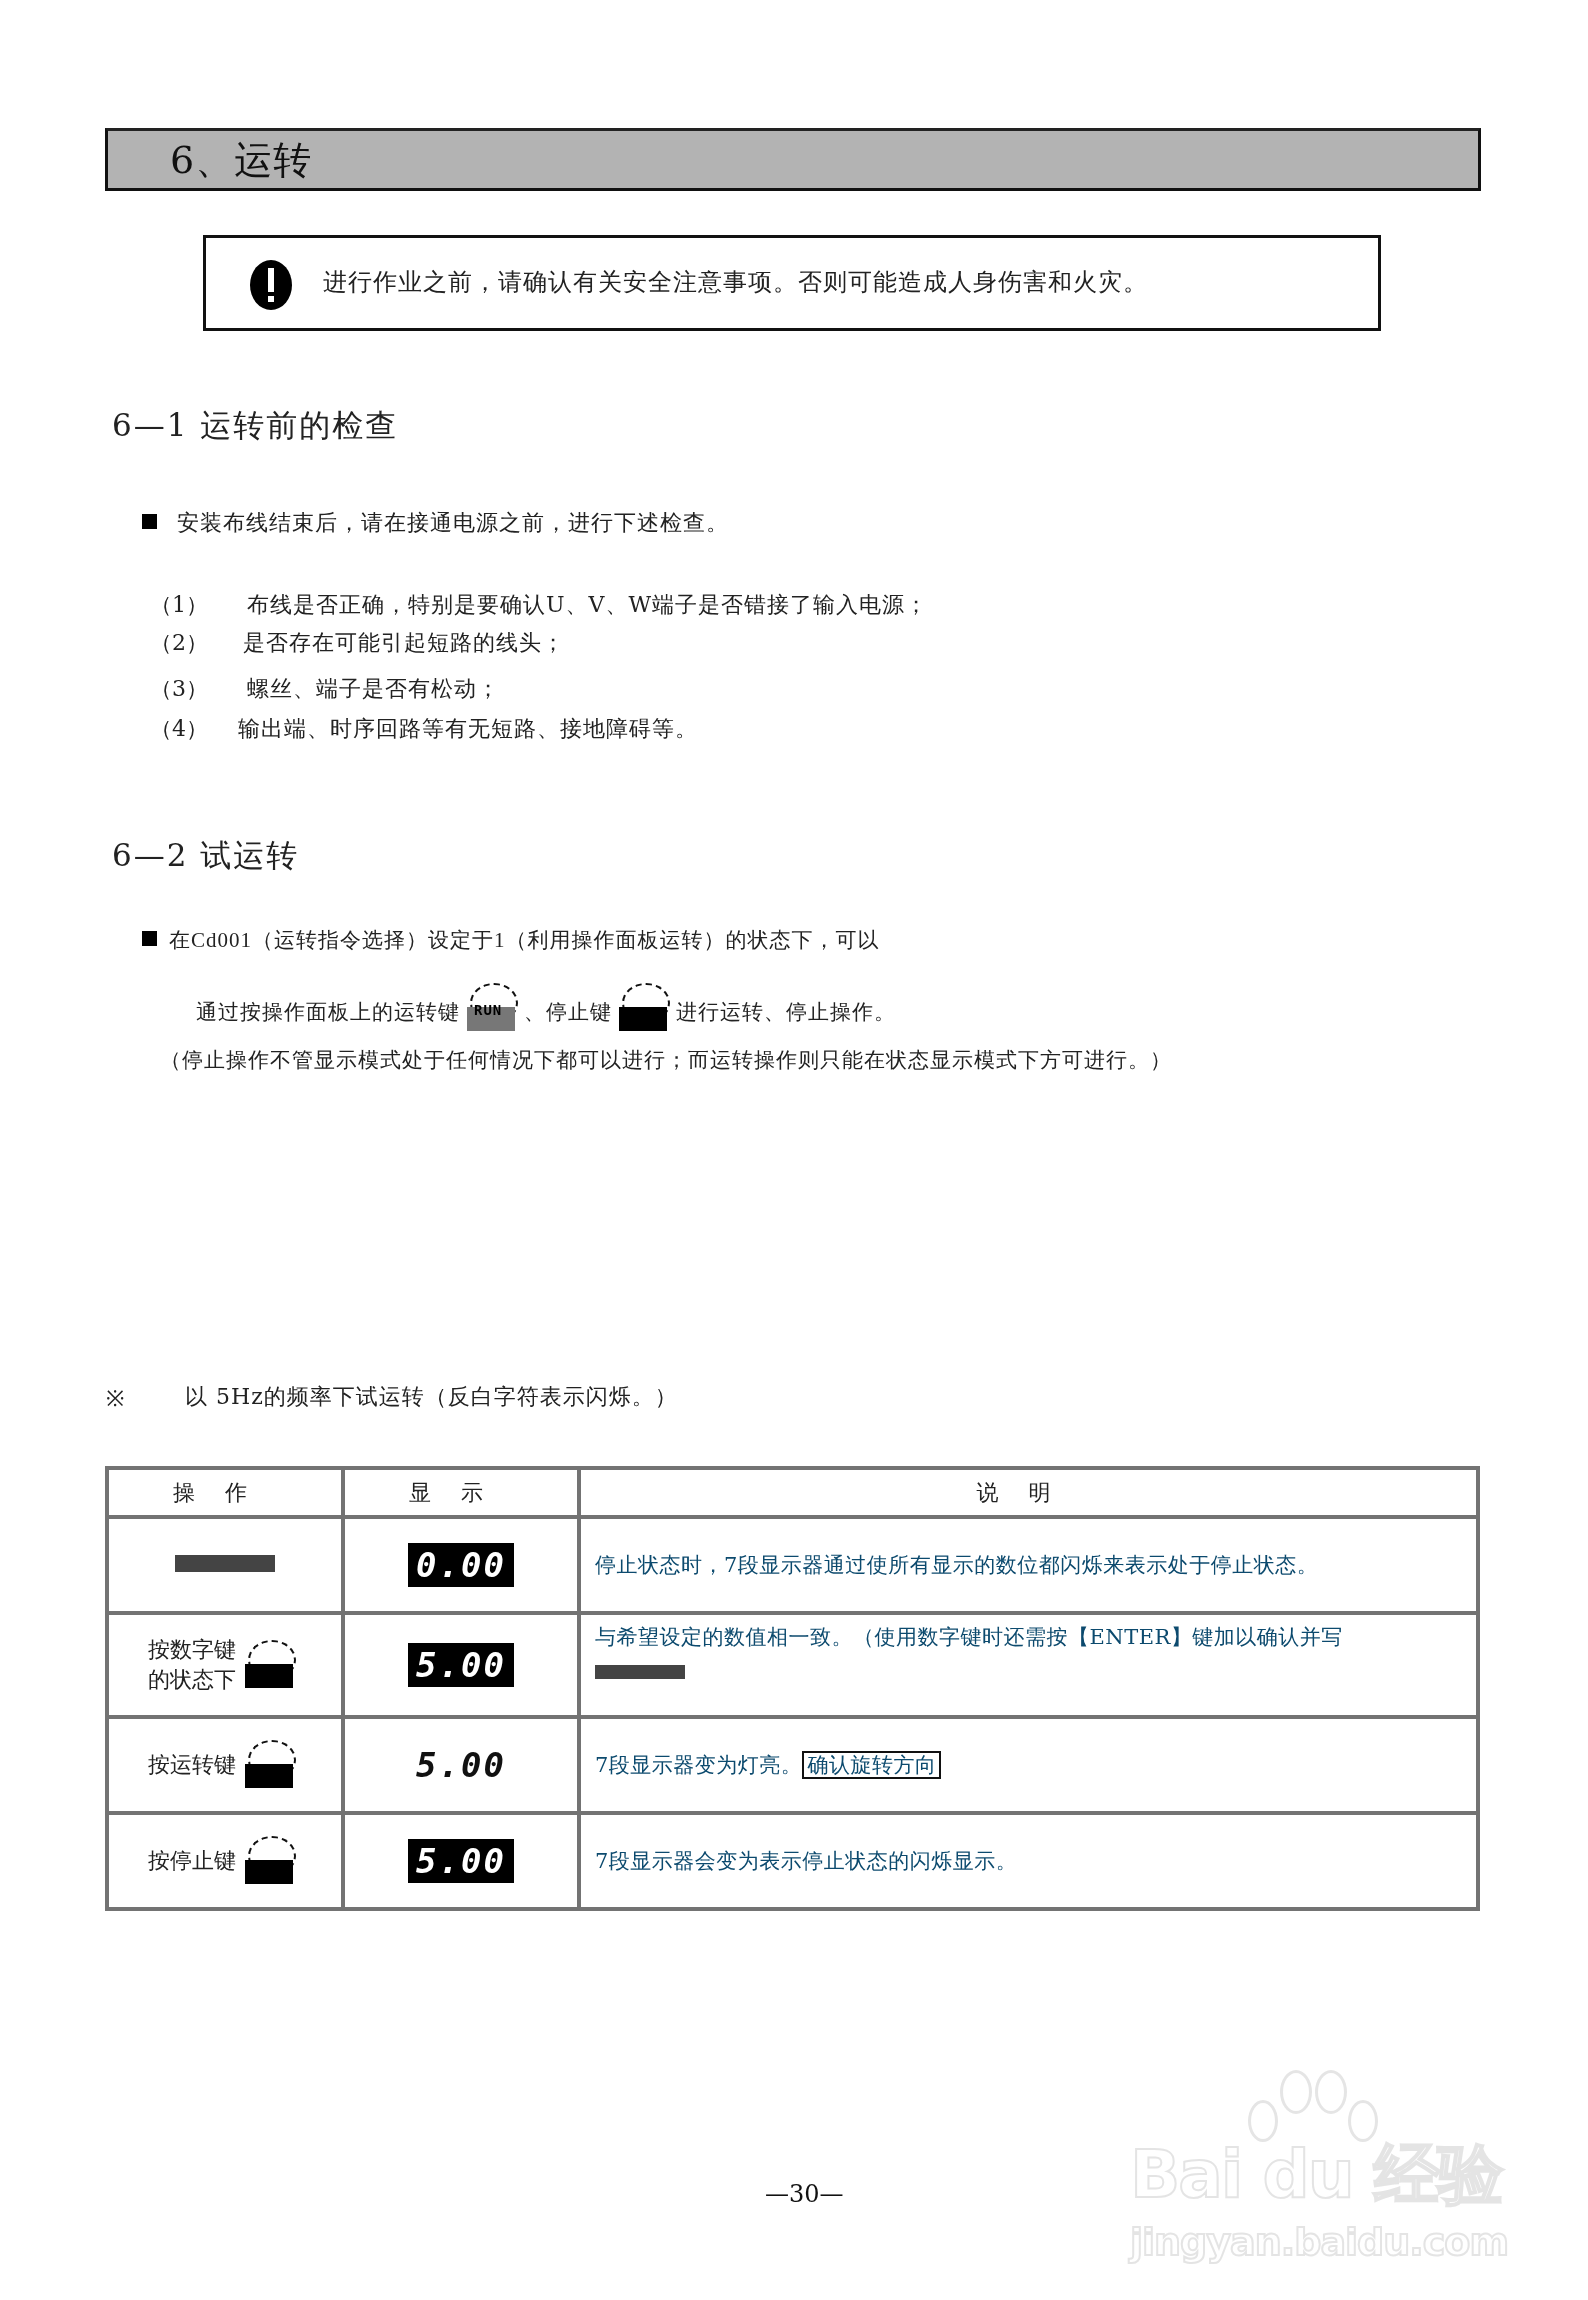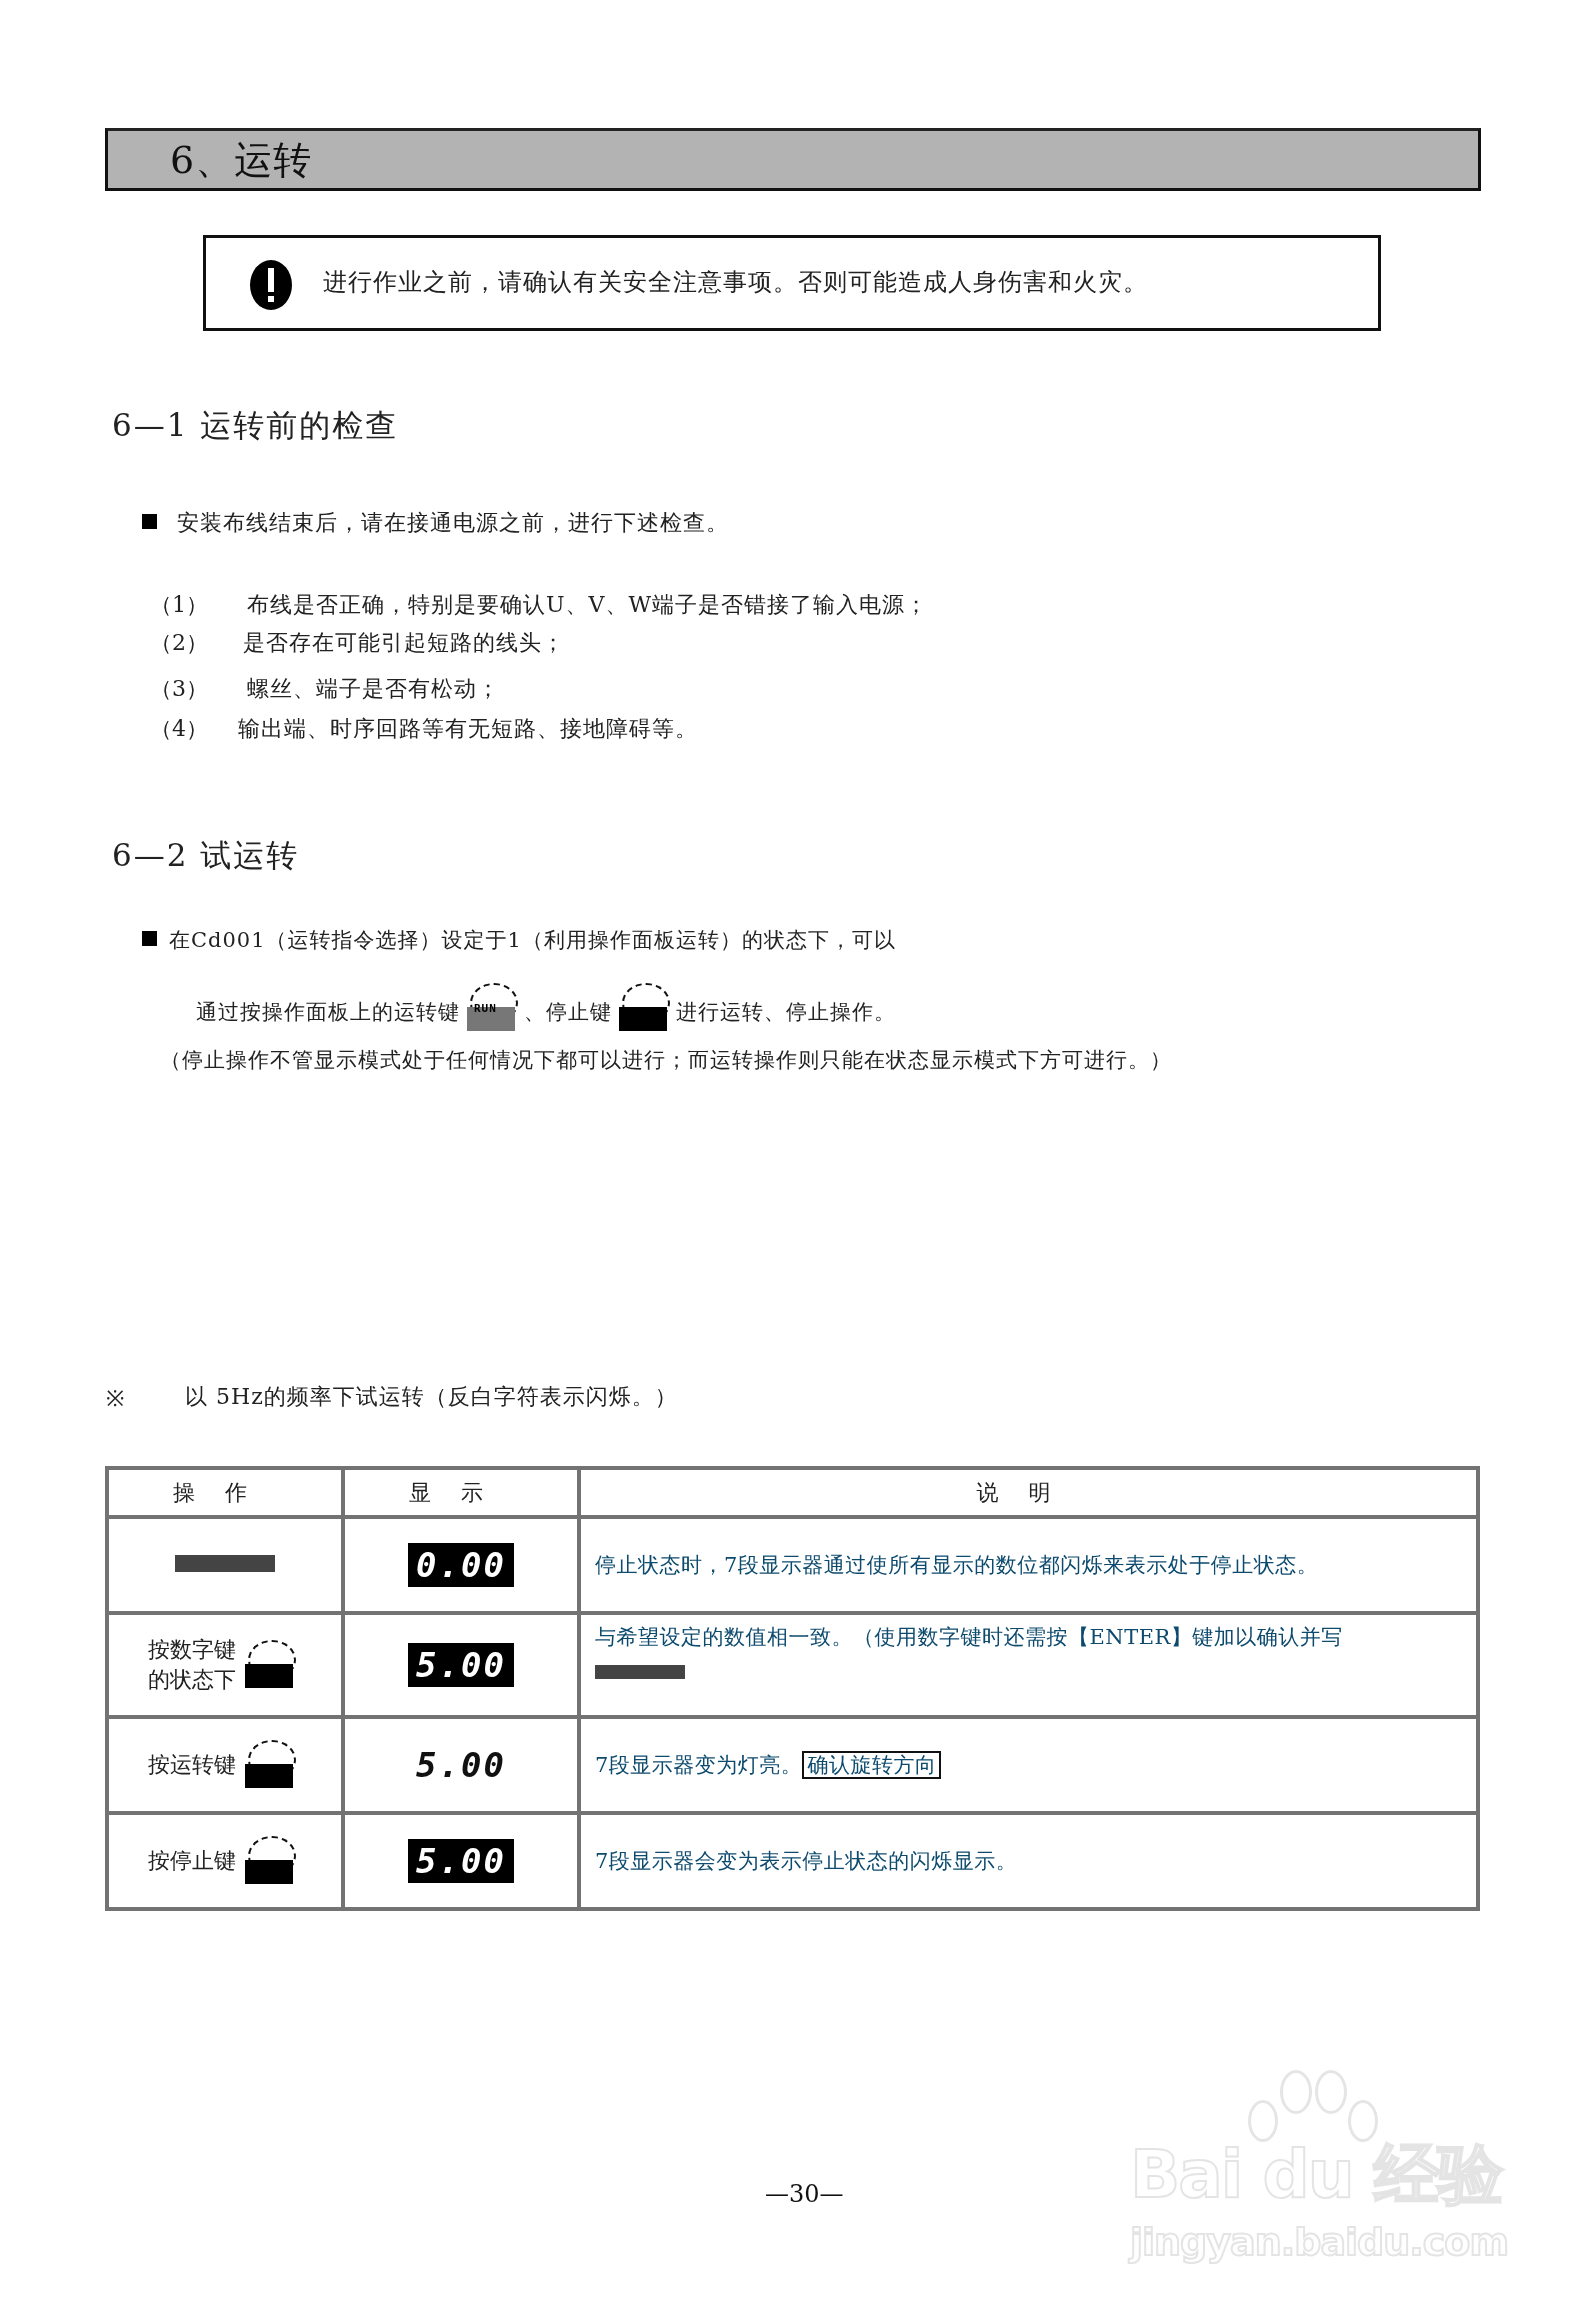--- a/index.html
+++ b/index.html
@@ -26,21 +26,21 @@
 
   .list-label { font-size:22px; color:#222; }
 
   
   .key { display:inline-block; position:relative; width:56px; height:50px; vertical-align:-14px; margin:0 4px; }
   .key .arc { position:absolute; left:6px; top:0; width:44px; height:36px; border:2px dashed #111;
               border-radius:50%; border-bottom-color:transparent; }
   .key .body { position:absolute; left:3px; top:24px; width:48px; height:24px; }
   .key.run .body { background:#777; }
   .key.stop .body, .key.dark .body { background:#000; }
-  .key .lbl { position:absolute; left:10px; top:19px; font-size:11px; font-family:"DejaVu Sans Mono", monospace; color:#000; font-weight:bold; }
+  .key .lbl { position:absolute; left:10px; top:19px; font-size:14px; font-family:"DejaVu Sans Mono", monospace; color:#000; font-weight:bold; }
 
   
   .tbl { left:105px; top:1466px; width:1375px; border-collapse:collapse; }
   .tbl td, .tbl th { border:4px solid #737373; padding:0; font-weight:normal; }
   .tbl th { height:45px; font-size:22px; color:#222; text-align:center; letter-spacing:30px; }
   .tbl td { height:92px; vertical-align:middle; }
   .col-op { width:232px; }
   .col-disp { width:232px; text-align:center; }
   .op-cell { text-align:center; font-size:22px; line-height:30px; }
   .op-inner { display:inline-flex; align-items:center; gap:2px; }
@@ -91,21 +91,21 @@
 <div class="abs body-text" style="left:243px; top:628px;">是否存在可能引起短路的线头；</div>
 
 <div class="abs list-label" style="left:150px; top:674px;">（3）</div>
 <div class="abs body-text" style="left:247px; top:674px;">螺丝、端子是否有松动；</div>
 
 <div class="abs list-label" style="left:150px; top:714px;">（4）</div>
 <div class="abs body-text" style="left:238px; top:714px;">输出端、时序回路等有无短路、接地障碍等。</div>
 
 <div class="abs h2" style="left:112px; top:835px;">6—2 试运转</div>
 
-<div class="abs body-text" style="left:142px; top:926px; font-size:21px;">
+<div class="abs body-text" style="left:142px; top:926px; font-size:21px;font-family:Liberation Serif, serif;">
   <span class="bullet-sq s2"></span><span>在Cd001（运转指令选择）设定于1（利用操作面板运转）的状态下，可以</span>
 </div>
 
 <div class="abs body-text" style="left:196px; top:983px; font-size:21px;">
   <span>通过按操作面板上的运转键</span><span class="key run"><span class="arc"></span><span class="body"></span><span class="lbl">RUN</span></span><span>、停止键</span><span class="key stop"><span class="arc"></span><span class="body"></span></span><span>进行运转、停止操作。</span>
 </div>
 
 <div class="abs body-text" style="left:160px; top:1046px; font-size:21px;">（停止操作不管显示模式处于任何情况下都可以进行；而运转操作则只能在状态显示模式下方可进行。）</div>
 
 <div class="abs body-text" style="left:106px; top:1382px;">※</div>

